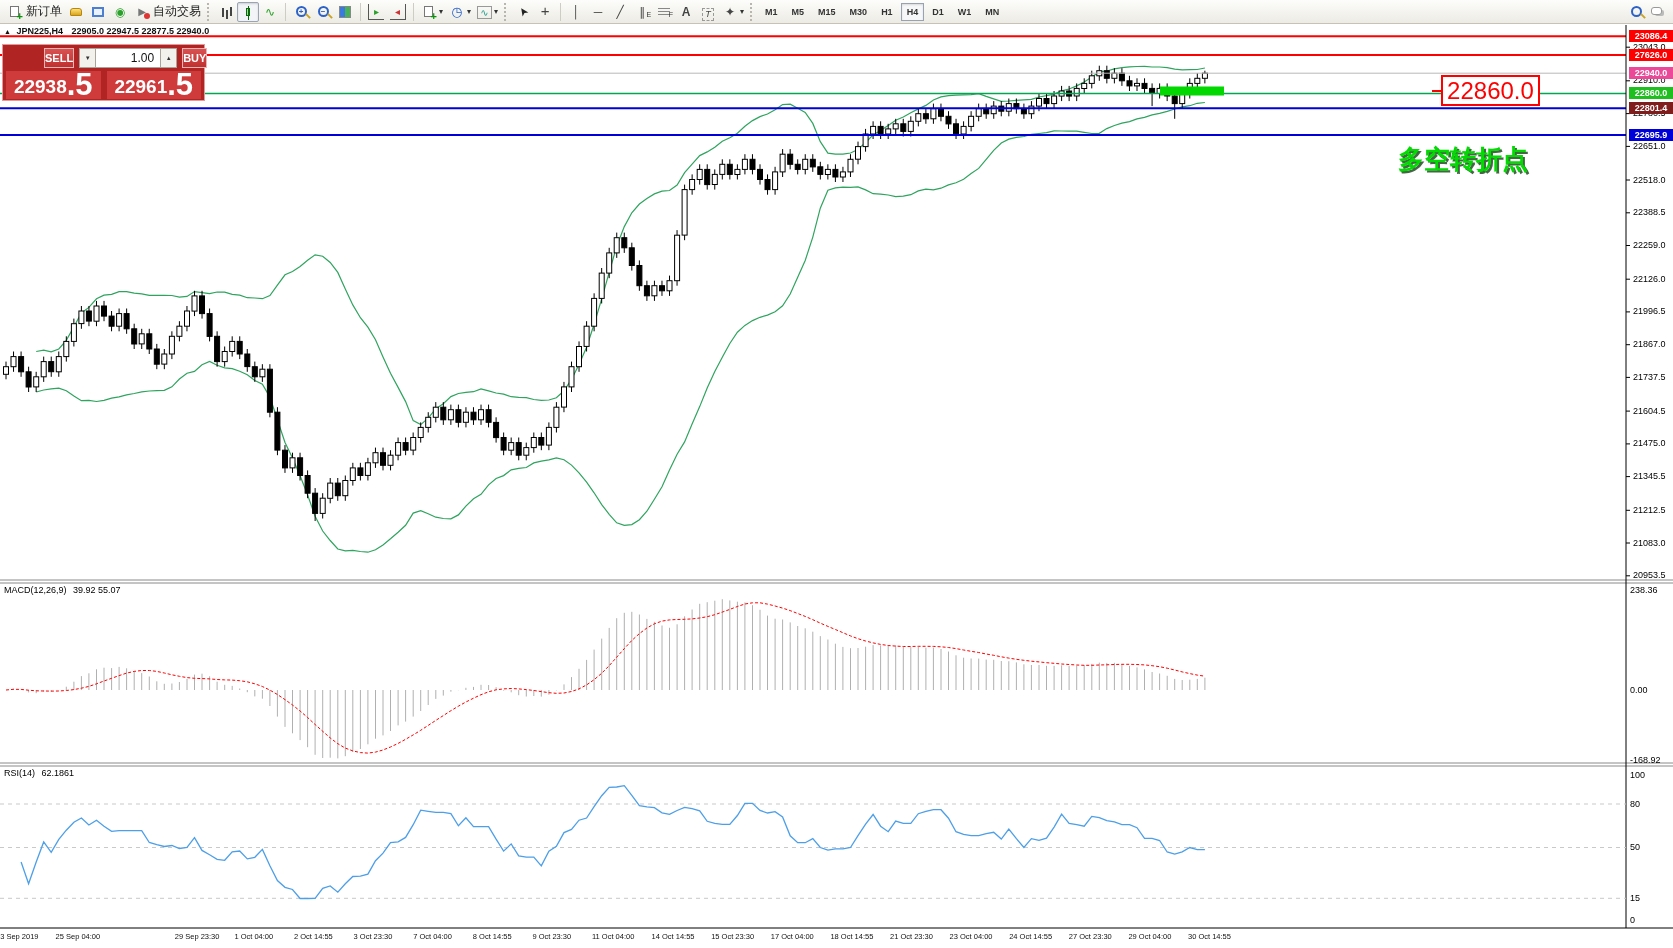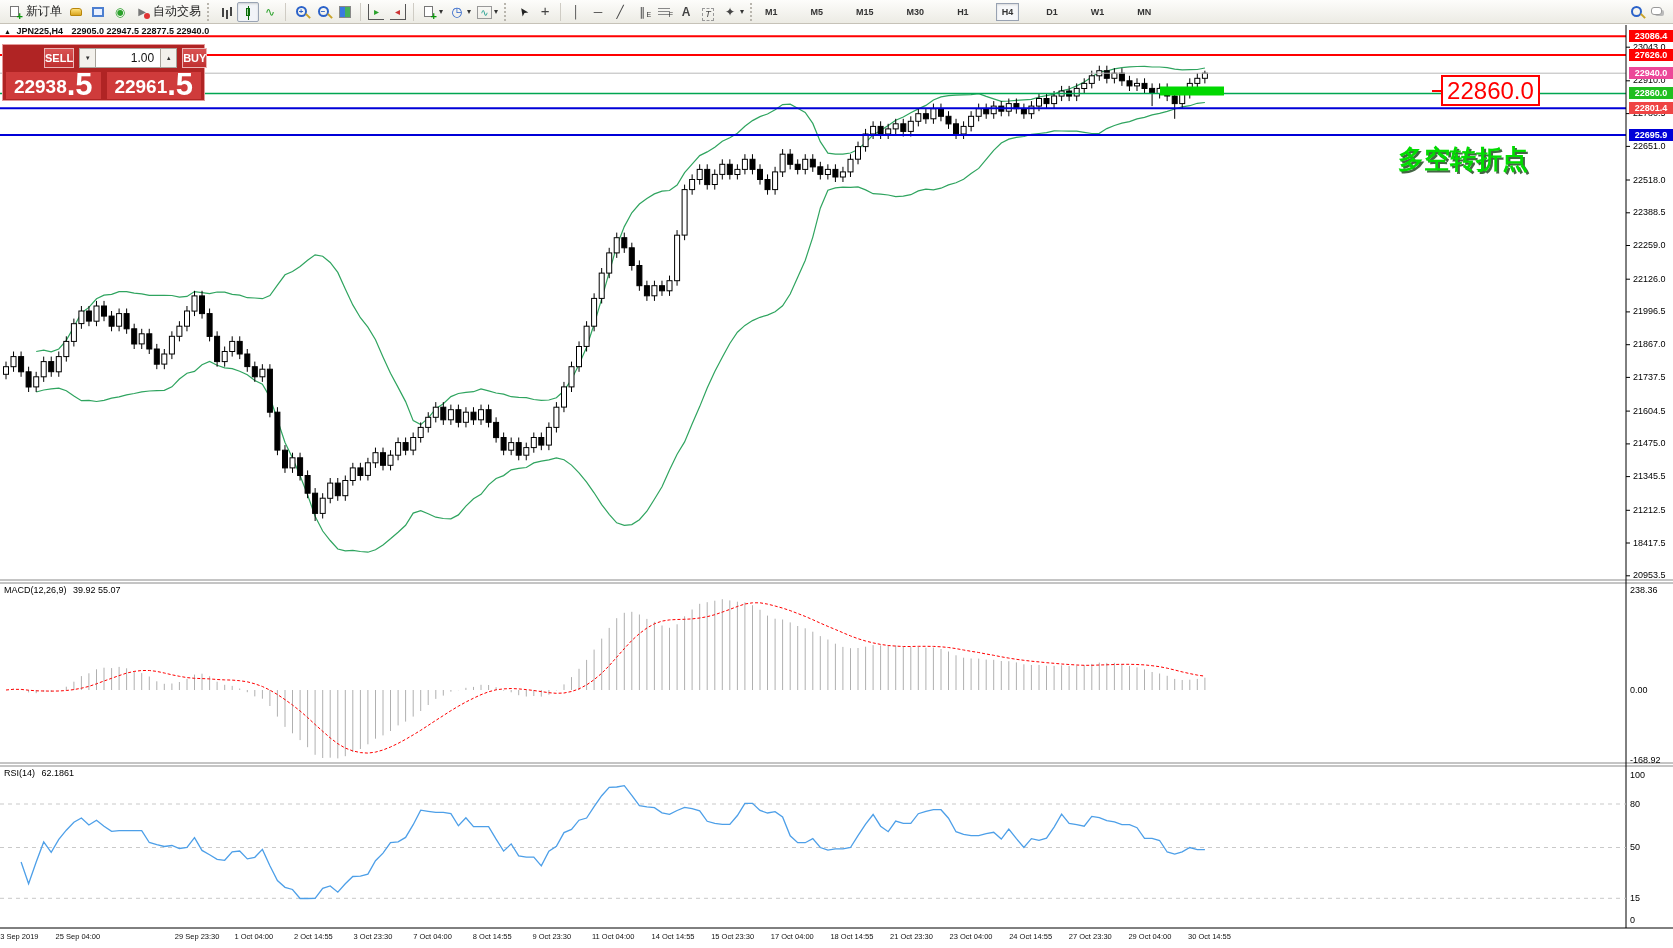--- a/index.html
+++ b/index.html
@@ -67,21 +67,21 @@
     border:1px solid #e59a9a; z-index:10; }
   .prow1 { position:absolute; left:0; top:0; width:100%; height:26px; display:flex; align-items:center; padding:3px; }
   .pbtn { height:20px; background:linear-gradient(#d95252,#c03030); border:1px solid #eab4b4;
     color:#fff; font-size:11px; font-weight:bold; display:flex; align-items:center; justify-content:center; }
   .sellb { width:50px;margin-left:38px; } .buyb { width:40px; margin-left:5px; }
   .spin { display:flex; align-items:center; margin-left:5px; }
   .spbtn { width:17px; height:20px; background:#f3f1ec; border:1px solid #a8a49c; font-size:6px;
     color:#333; display:flex; align-items:center; justify-content:center; }
   .spval { width:64px; height:20px; background:#fff; border-top:1px solid #a8a49c; border-bottom:1px solid #a8a49c;
     font-size:12px; color:#111; text-align:right; padding:0 6px; line-height:18px; }
-  .prices { position:absolute; left:0; top:26px; width:100%; height:31px; display:flex;align-items:center; }
+  .prices { position:absolute; left:0; top:26px; width:100%; height:31px; display:flex; }
   .pcell { flex:1; margin:0 3px 3px 3px; background:#cf3b3b; color:#fff; display:flex;
     align-items:flex-end; justify-content:center; padding-bottom:1px; }
   .pmain { font-size:19px; font-weight:bold; line-height:22px; }
   .pfrac { font-size:31px; font-weight:bold; line-height:26px; }
   
   .price-box { position:absolute; left:1441px; top:51px; width:99px; height:31px; background:#fff;
     border:2px solid #f00; color:#f00; font-size:24px; text-align:center; line-height:27px; z-index:6; }
   .price-box:before { content:""; position:absolute; left:-11px; top:13px; width:9px; height:2px; background:#f00; }
   .cn-note { position:absolute; left:1398px; top:118px; font-size:26px; font-weight:bold; color:#00dc00;
     text-shadow:2px 2px 0 rgba(35,75,35,.85); z-index:6; white-space:nowrap; }
@@ -193,21 +193,21 @@
     <span class="ic ic-glyph" style="font-weight:bold">A</span>
   </div>
   <div class="tbtn">
     <span class="ic ic-label"><i>T</i></span>
   </div>
   <div class="tbtn">
     <span class="ic ic-glyph">✦</span>
     <span class="dd">▾</span>
   </div>
   <span class="grip"></span>
-  <div id="tfbar" style="display:flex;align-items:center;gap:19px;">
+  <div id="tfbar" style="display:flex;align-items:center;">
       <div class="tf">M1</div>
       <div class="tf">M5</div>
       <div class="tf">M15</div>
       <div class="tf">M30</div>
       <div class="tf">H1</div>
       <div class="tf active">H4</div>
       <div class="tf">D1</div>
       <div class="tf">W1</div>
       <div class="tf">MN</div>
     </div>
@@ -760,27 +760,27 @@
       <div style="position: absolute; left: 1633px; top: 183.3px; font-size: 9px;">22388.5</div>
       <div style="position: absolute; left: 1633px; top: 216px; font-size: 9px;">22259.0</div>
       <div style="position: absolute; left: 1633px; top: 249.7px; font-size: 9px;">22126.0</div>
       <div style="position: absolute; left: 1633px; top: 282.4px; font-size: 9px;">21996.5</div>
       <div style="position: absolute; left: 1633px; top: 315.2px; font-size: 9px;">21867.0</div>
       <div style="position: absolute; left: 1633px; top: 347.9px; font-size: 9px;">21737.5</div>
       <div style="position: absolute; left: 1633px; top: 381.6px; font-size: 9px;">21604.5</div>
       <div style="position: absolute; left: 1633px; top: 414.4px; font-size: 9px;">21475.0</div>
       <div style="position: absolute; left: 1633px; top: 447.1px; font-size: 9px;">21345.5</div>
       <div style="position: absolute; left: 1633px; top: 480.8px; font-size: 9px;">21212.5</div>
-      <div style="position: absolute; left: 1633px; top: 513.5px; font-size: 9px;">18417.5</div>
+      <div style="position: absolute; left: 1633px; top: 513.5px; font-size: 9px;">21083.0</div>
       <div style="position: absolute; left: 1633px; top: 546.3px; font-size: 9px;">20953.5</div>
       <div class="tag" style="top: 5.7px; background: rgb(255, 0, 0);">23086.4</div>
       <div class="tag" style="top: 24.6px; background: rgb(255, 0, 0);">27626.0</div>
       <div class="tag" style="top: 42.7px; background: #ec4899;">22940.0</div>
       <div class="tag" style="top: 63px; background: rgb(31, 191, 31);">22860.0</div>
-      <div class="tag" style="top: 77.8px; background: #ef4444;">22801.4</div>
+      <div class="tag" style="top: 77.8px; background: #7f1d1d;">22801.4</div>
       <div class="tag" style="top: 104.5px; background: rgb(0, 0, 216);">22695.9</div>
       <div style="position: absolute; left: 1630px; top: 560.5px; font-size: 9px;">238.36</div>
       <div style="position: absolute; left: 1630px; top: 660.5px; font-size: 9px;">0.00</div>
       <div style="position: absolute; left: 1630px; top: 731.4px; font-size: 9px;">-168.92</div>
       <div style="position: absolute; left: 1630px; top: 745.5px; font-size: 9px;">100</div>
       <div style="position: absolute; left: 1630px; top: 774.5px; font-size: 9px;">80</div>
       <div style="position: absolute; left: 1630px; top: 818px; font-size: 9px;">50</div>
       <div style="position: absolute; left: 1630px; top: 868.8px; font-size: 9px;">15</div>
       <div style="position: absolute; left: 1630px; top: 890.5px; font-size: 9px;">0</div>
       <div class="datelab" style="left: -4px;">23 Sep 2019</div>

